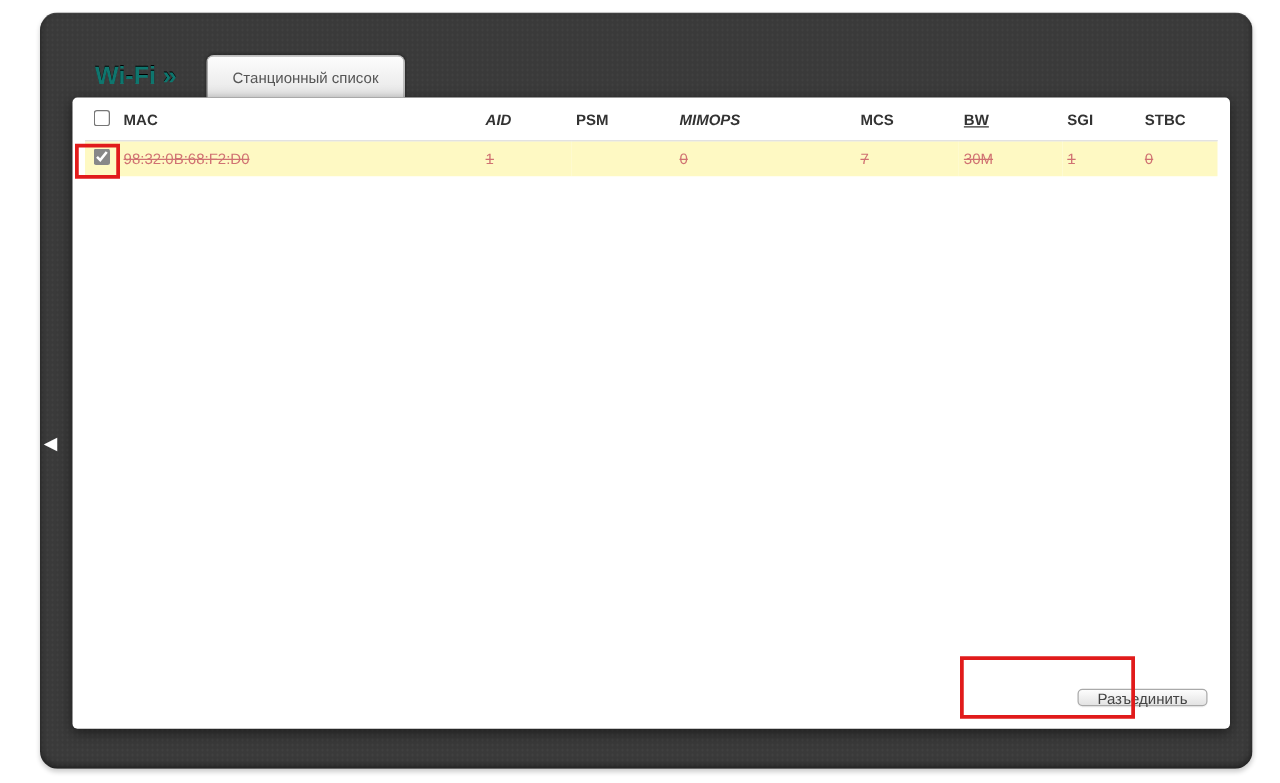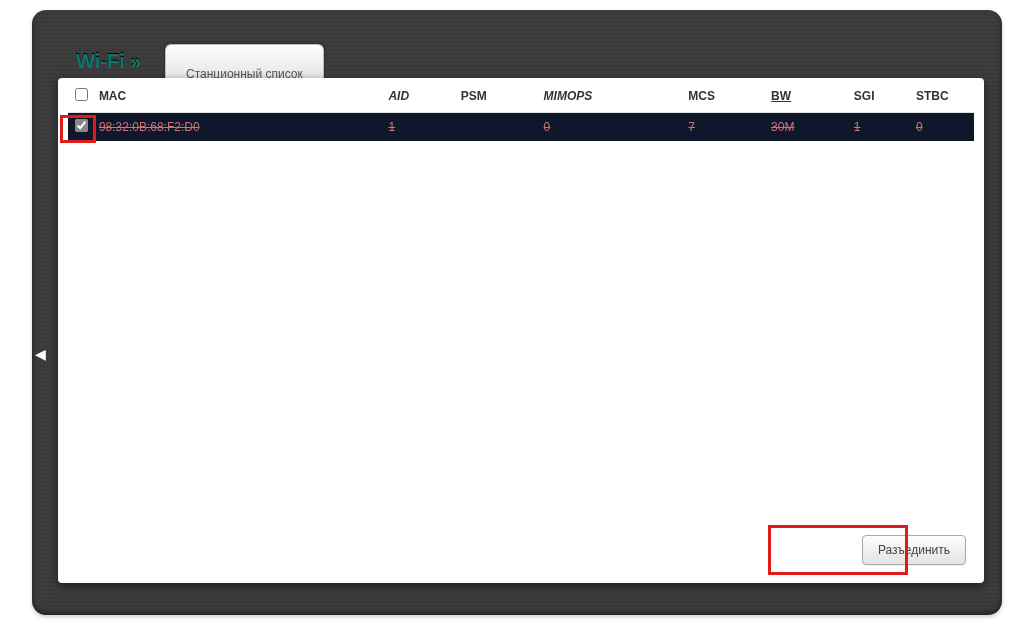--- a/index.html
+++ b/index.html
@@ -51,21 +51,21 @@
     font-weight: bold;
     text-shadow: 0 -1px 0 #000;
   }
 
   
   .tab {
     position: absolute;
     left: 165px;
     top: 44px;
     height: 34px;
-    padding: 12px 20px;
+    padding: 0 20px;
     background: linear-gradient(#fdfdfd, #e6e6e6);
     border: 1px solid #bdbdbd;
     border-bottom: none;
     border-radius: 6px 6px 0 0;
     font-size: 12px;
     color: #555;
     line-height: 34px;
     box-shadow: 0 -1px 2px rgba(0,0,0,0.15), -1px 0 2px rgba(0,0,0,0.1), 1px 0 2px rgba(0,0,0,0.1);
   }
 
@@ -94,21 +94,21 @@
     text-align: left;
     font-weight: bold;
     color: #333;
     padding: 6px 4px 8px 4px;
     border-bottom: 1px solid #e2e2e2;
   }
   .tbl td {
     padding: 6px 4px;
   }
   .tbl .row-selected td {
-    background: #0f172a;
+    background: #fef9c3;
   }
   .tbl .row-selected td {
     color: #d07272;
     text-decoration: line-through;
   }
   .tbl .row-selected td.cell-cb,
   .tbl .row-selected td.empty-col {
     text-decoration: none;
   }
   .tbl .cell-cb { width: 26px; text-align: center; }
@@ -129,21 +129,21 @@
   
   .actions {
     position: absolute;
     right: 18px;
     bottom: 18px;
     display: flex;
     gap: 14px;
   }
   .btn {
     min-width: 104px;
-    height: 30px;
+    height: 14px;
     padding: 0 2px;
     border: 1px solid #a9a9a9;
     border-radius: 4px;
     background: linear-gradient(#fdfdfd, #e3e3e3);
     font-size: 12px;
     color: #444;
     cursor: pointer;
     box-shadow: 0 1px 0 rgba(0,0,0,0.05);
   }
 

